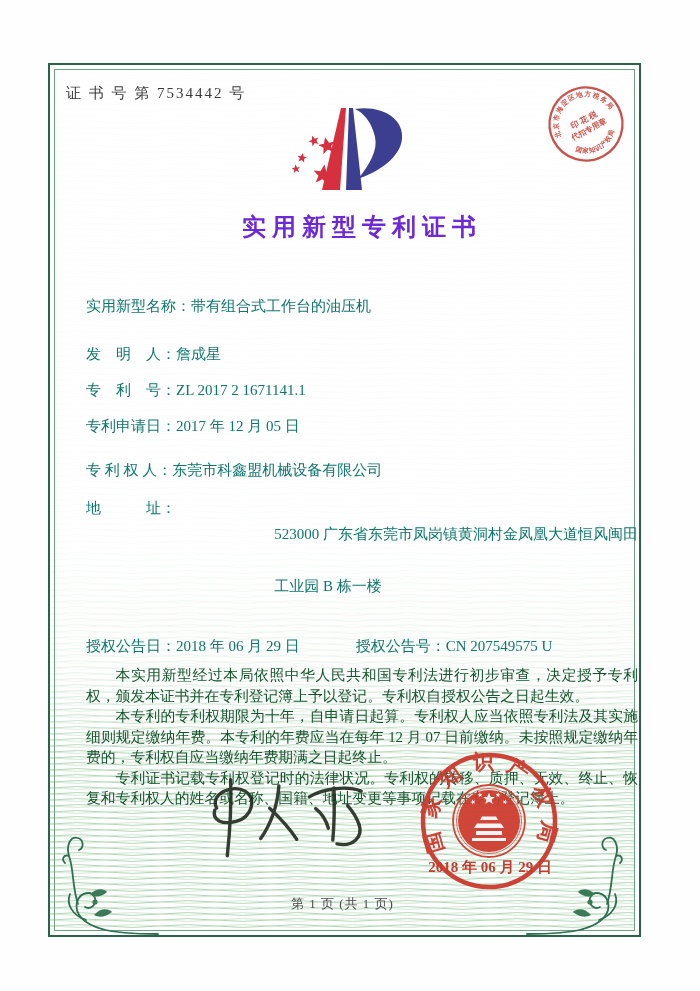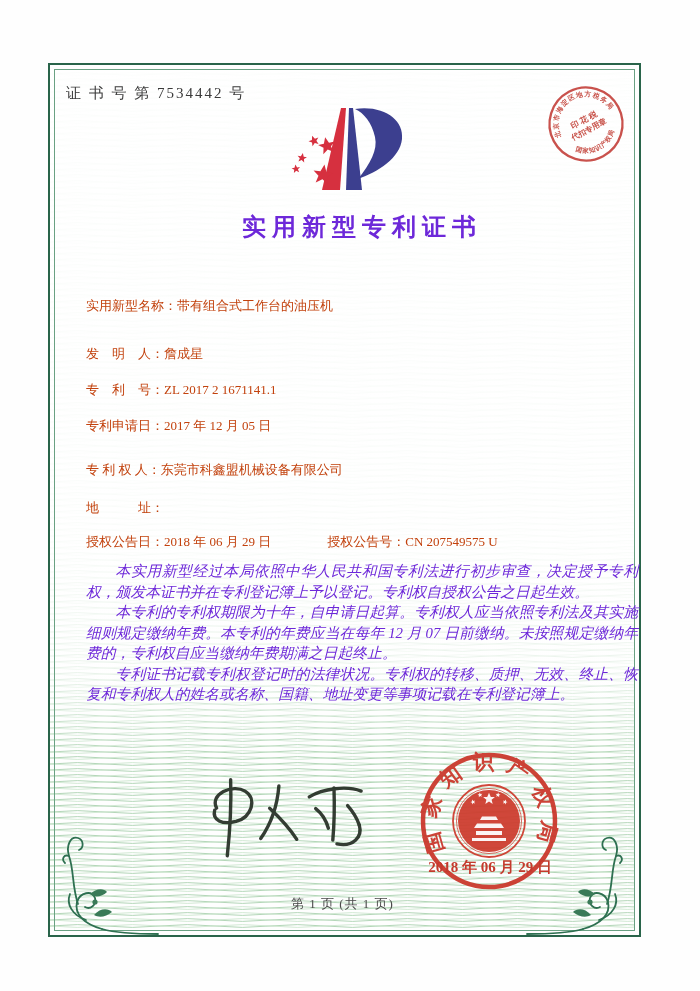--- a/index.html
+++ b/index.html
@@ -26,31 +26,31 @@
 
   .cert-no{position:absolute;left:66px;top:84px;font-size:15px;letter-spacing:2px;color:#3a3a3a;white-space:pre;}
 
   .logo{position:absolute;left:268px;top:92px;}
   .tax-stamp{position:absolute;left:538px;top:76px;opacity:.88;}
 
   .text-col{position:absolute;left:86px;top:203px;width:552px;}
   .cert-title{margin:0 0 42px 0;text-align:center;font-size:24px;line-height:48px;
               font-weight:bold;letter-spacing:6px;color:#6d28d9;}
 
-  .row{font-size:13px;line-height:26px;color:#c2410c;font-family:Liberation Serif, serif;}
+  .row{font-size:15px;line-height:26px;color:#0f766e;font-family:Liberation Serif, serif;}
   .row .lbl{display:inline-block;white-space:pre;}
   .row .val{white-space:pre;}
   .mb-a{margin-bottom:22px}.mb-b{margin-bottom:10px}.mb-c{margin-bottom:10px}
   .mb-d{margin-bottom:18px}.mb-e{margin-bottom:12px}.mb-f{margin-bottom:8px}.mb-g{margin-bottom:6px}
   .addr{display:flex;justify-content:space-between;}
   .addr .lines{white-space:pre;}
   .grant .g2{margin-left:56px;text-align:center;}
 
   .paras p{margin:0;font-size:14.8px;line-height:20.5px;text-indent:2em;
-           text-align:justify;font-style:italic;color:#6d28d9;}
+           text-align:justify;color:#14532d;}
 
   .officer{position:absolute;left:97px;top:799px;font-family:"Liberation Sans","DejaVu Sans",sans-serif;
            font-size:16px;line-height:34px;letter-spacing:2px;color:#272727;}
   .sig{position:absolute;left:172px;top:768px;transform:rotate(-2deg);}
 
   .seal{position:absolute;left:418px;top:750px;opacity:.93;}
   .seal-date{position:absolute;left:420px;top:858px;width:140px;text-align:center;
              font-size:15px;font-weight:bold;color:#c43a2c;white-space:pre;}
 
   .footer{position:absolute;left:48px;top:895px;width:589px;text-align:center;
@@ -138,20 +138,24 @@
       <span class="lbl">专　利　号：</span><span class="val">ZL 2017 2 1671141.1</span>
     </div>
     <div class="row mb-d">
       <span class="lbl">专利申请日：</span><span class="val">2017 年 12 月 05 日</span>
     </div>
     <div class="row mb-e">
       <span class="lbl">专 利 权 人：</span><span class="val">东莞市科鑫盟机械设备有限公司</span>
     </div>
     <div class="row addr mb-f">
       <span class="lbl">地　　　址：</span>
+      <span class="lines">
+        <span>523000 广东省东莞市凤岗镇黄洞村金凤凰大道恒风闽田</span><br>
+        <span>工业园 B 栋一楼</span>
+      </span>
     </div>
     <div class="row grant mb-g">
       <span class="lbl">授权公告日：</span><span class="val">2018 年 06 月 29 日</span><span class="lbl g2">授权公告号：</span><span class="val">CN 207549575 U</span>
     </div>
 
     <div class="paras">
       <p>本实用新型经过本局依照中华人民共和国专利法进行初步审查，决定授予专利权，颁发本证书并在专利登记簿上予以登记。专利权自授权公告之日起生效。</p>
       <p>本专利的专利权期限为十年，自申请日起算。专利权人应当依照专利法及其实施细则规定缴纳年费。本专利的年费应当在每年 12 月 07 日前缴纳。未按照规定缴纳年费的，专利权自应当缴纳年费期满之日起终止。</p>
       <p>专利证书记载专利权登记时的法律状况。专利权的转移、质押、无效、终止、恢复和专利权人的姓名或名称、国籍、地址变更等事项记载在专利登记簿上。</p>
     </div>

